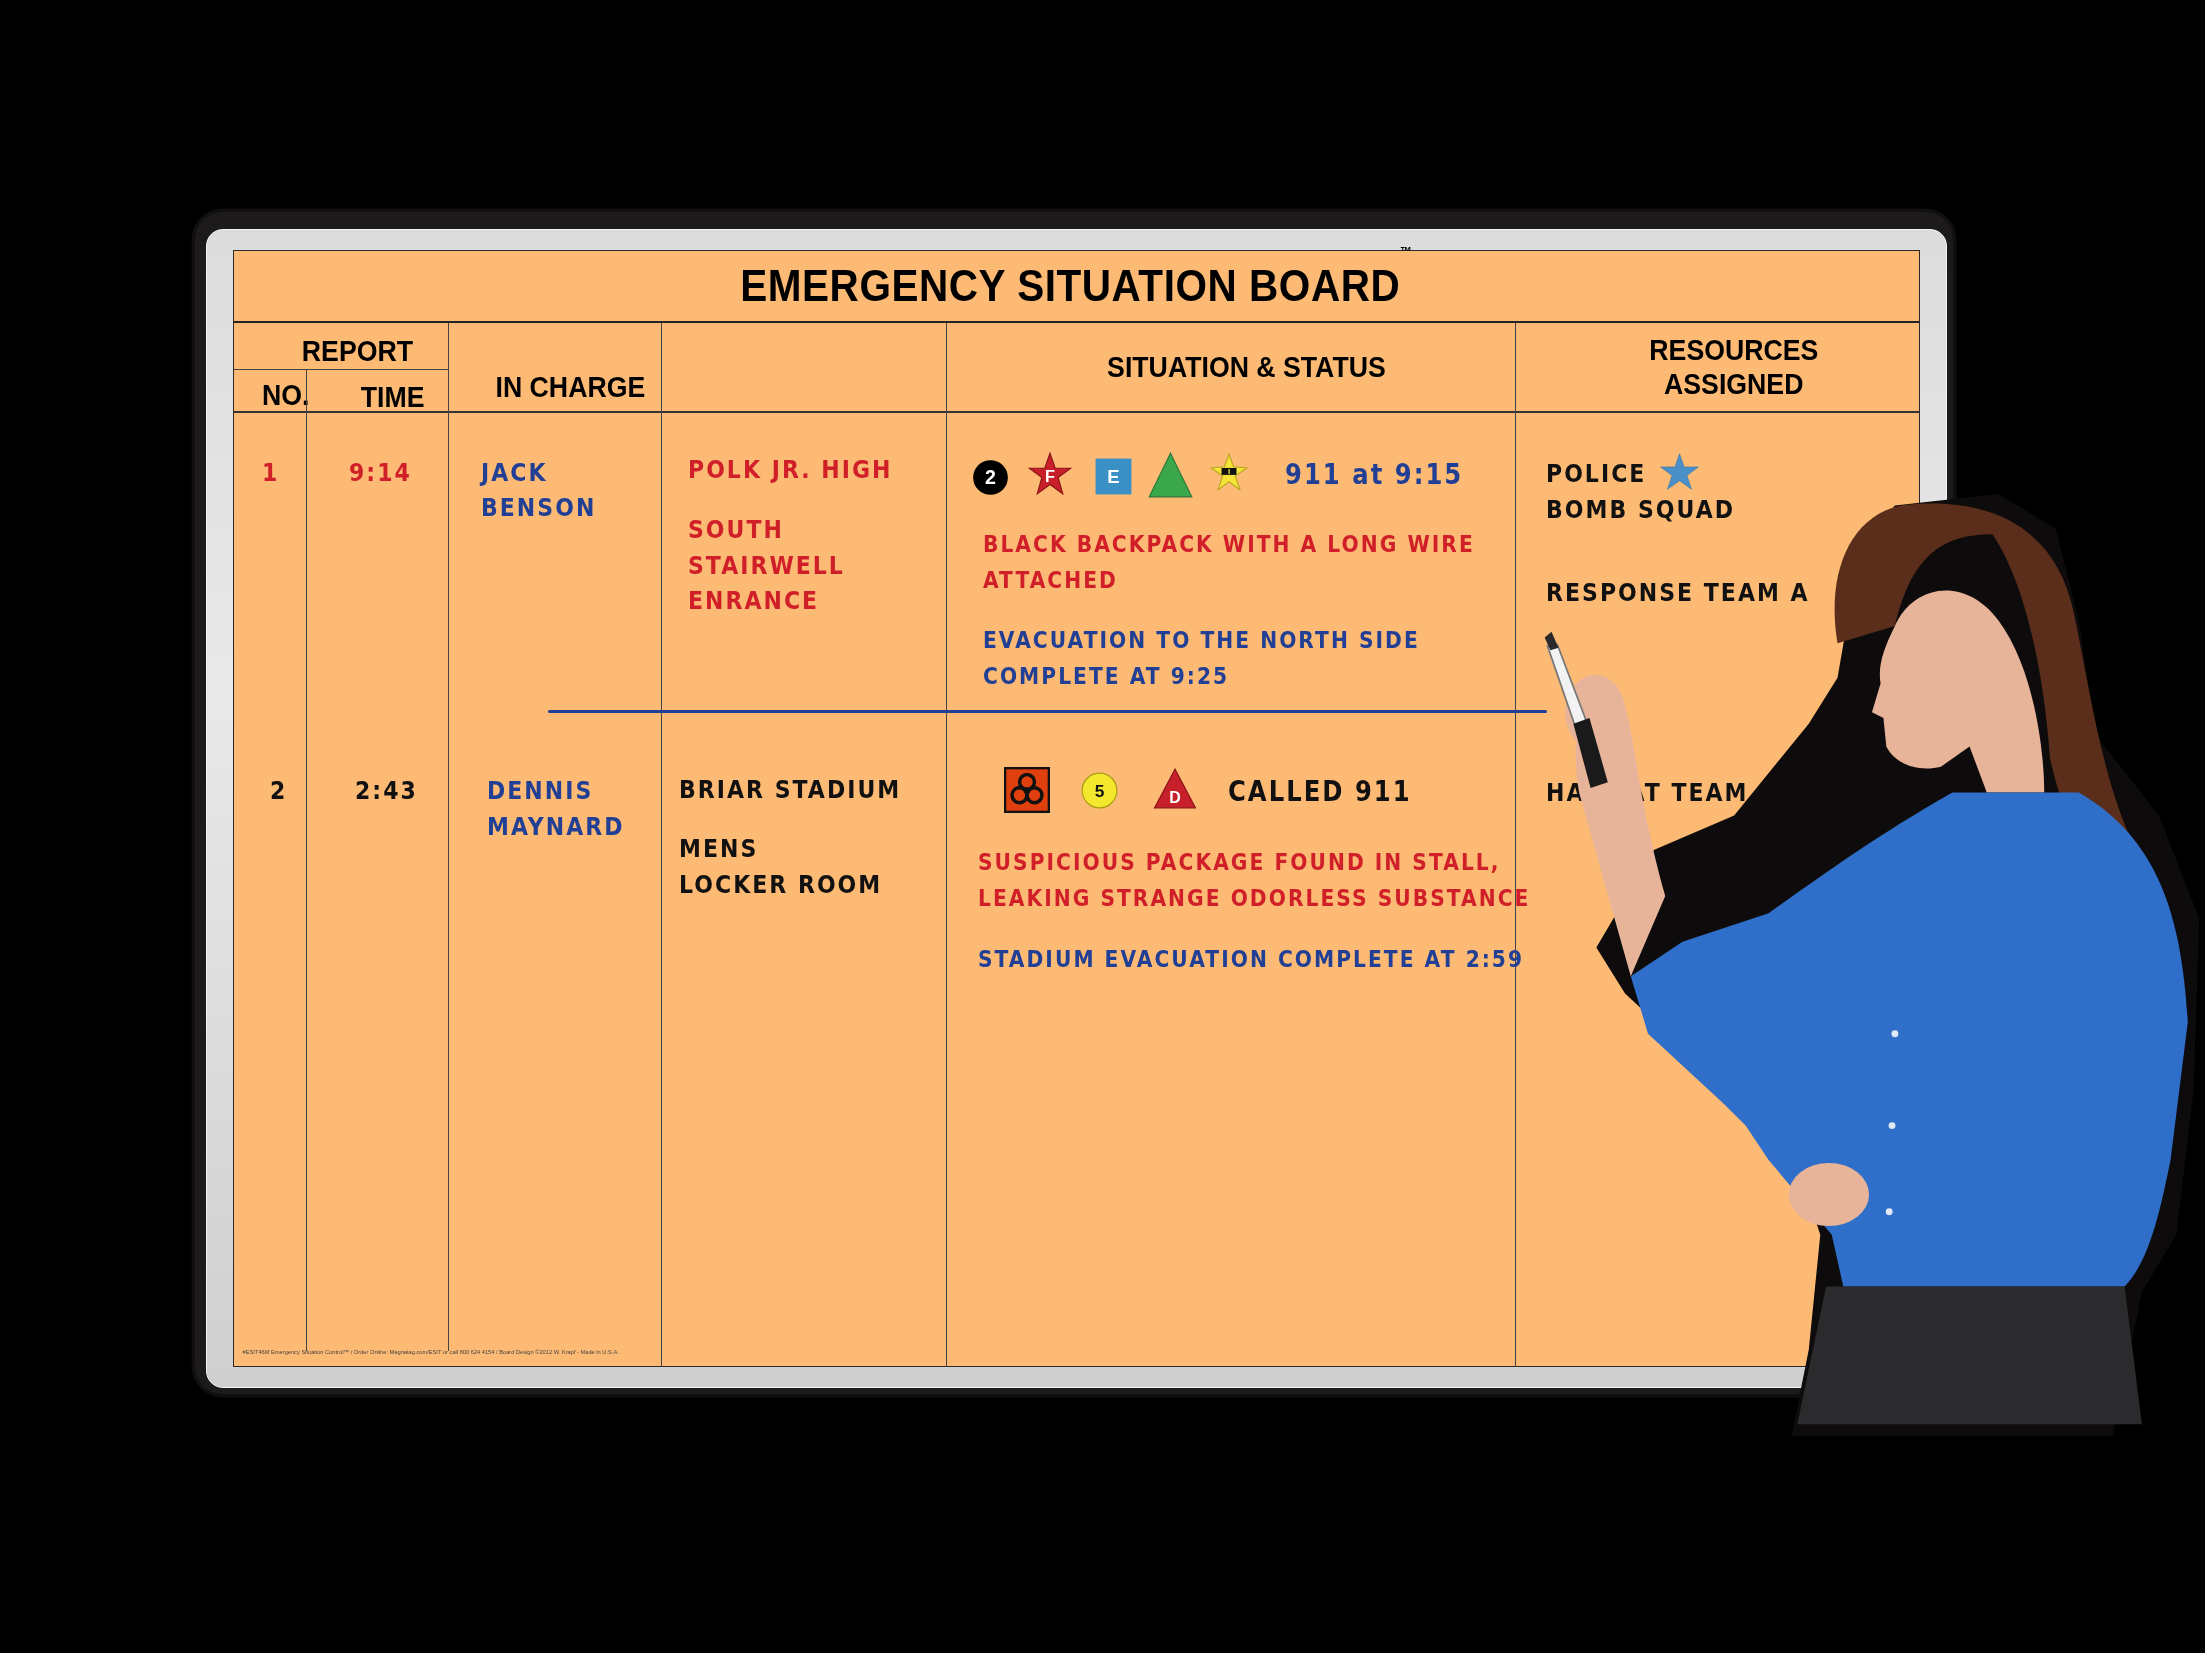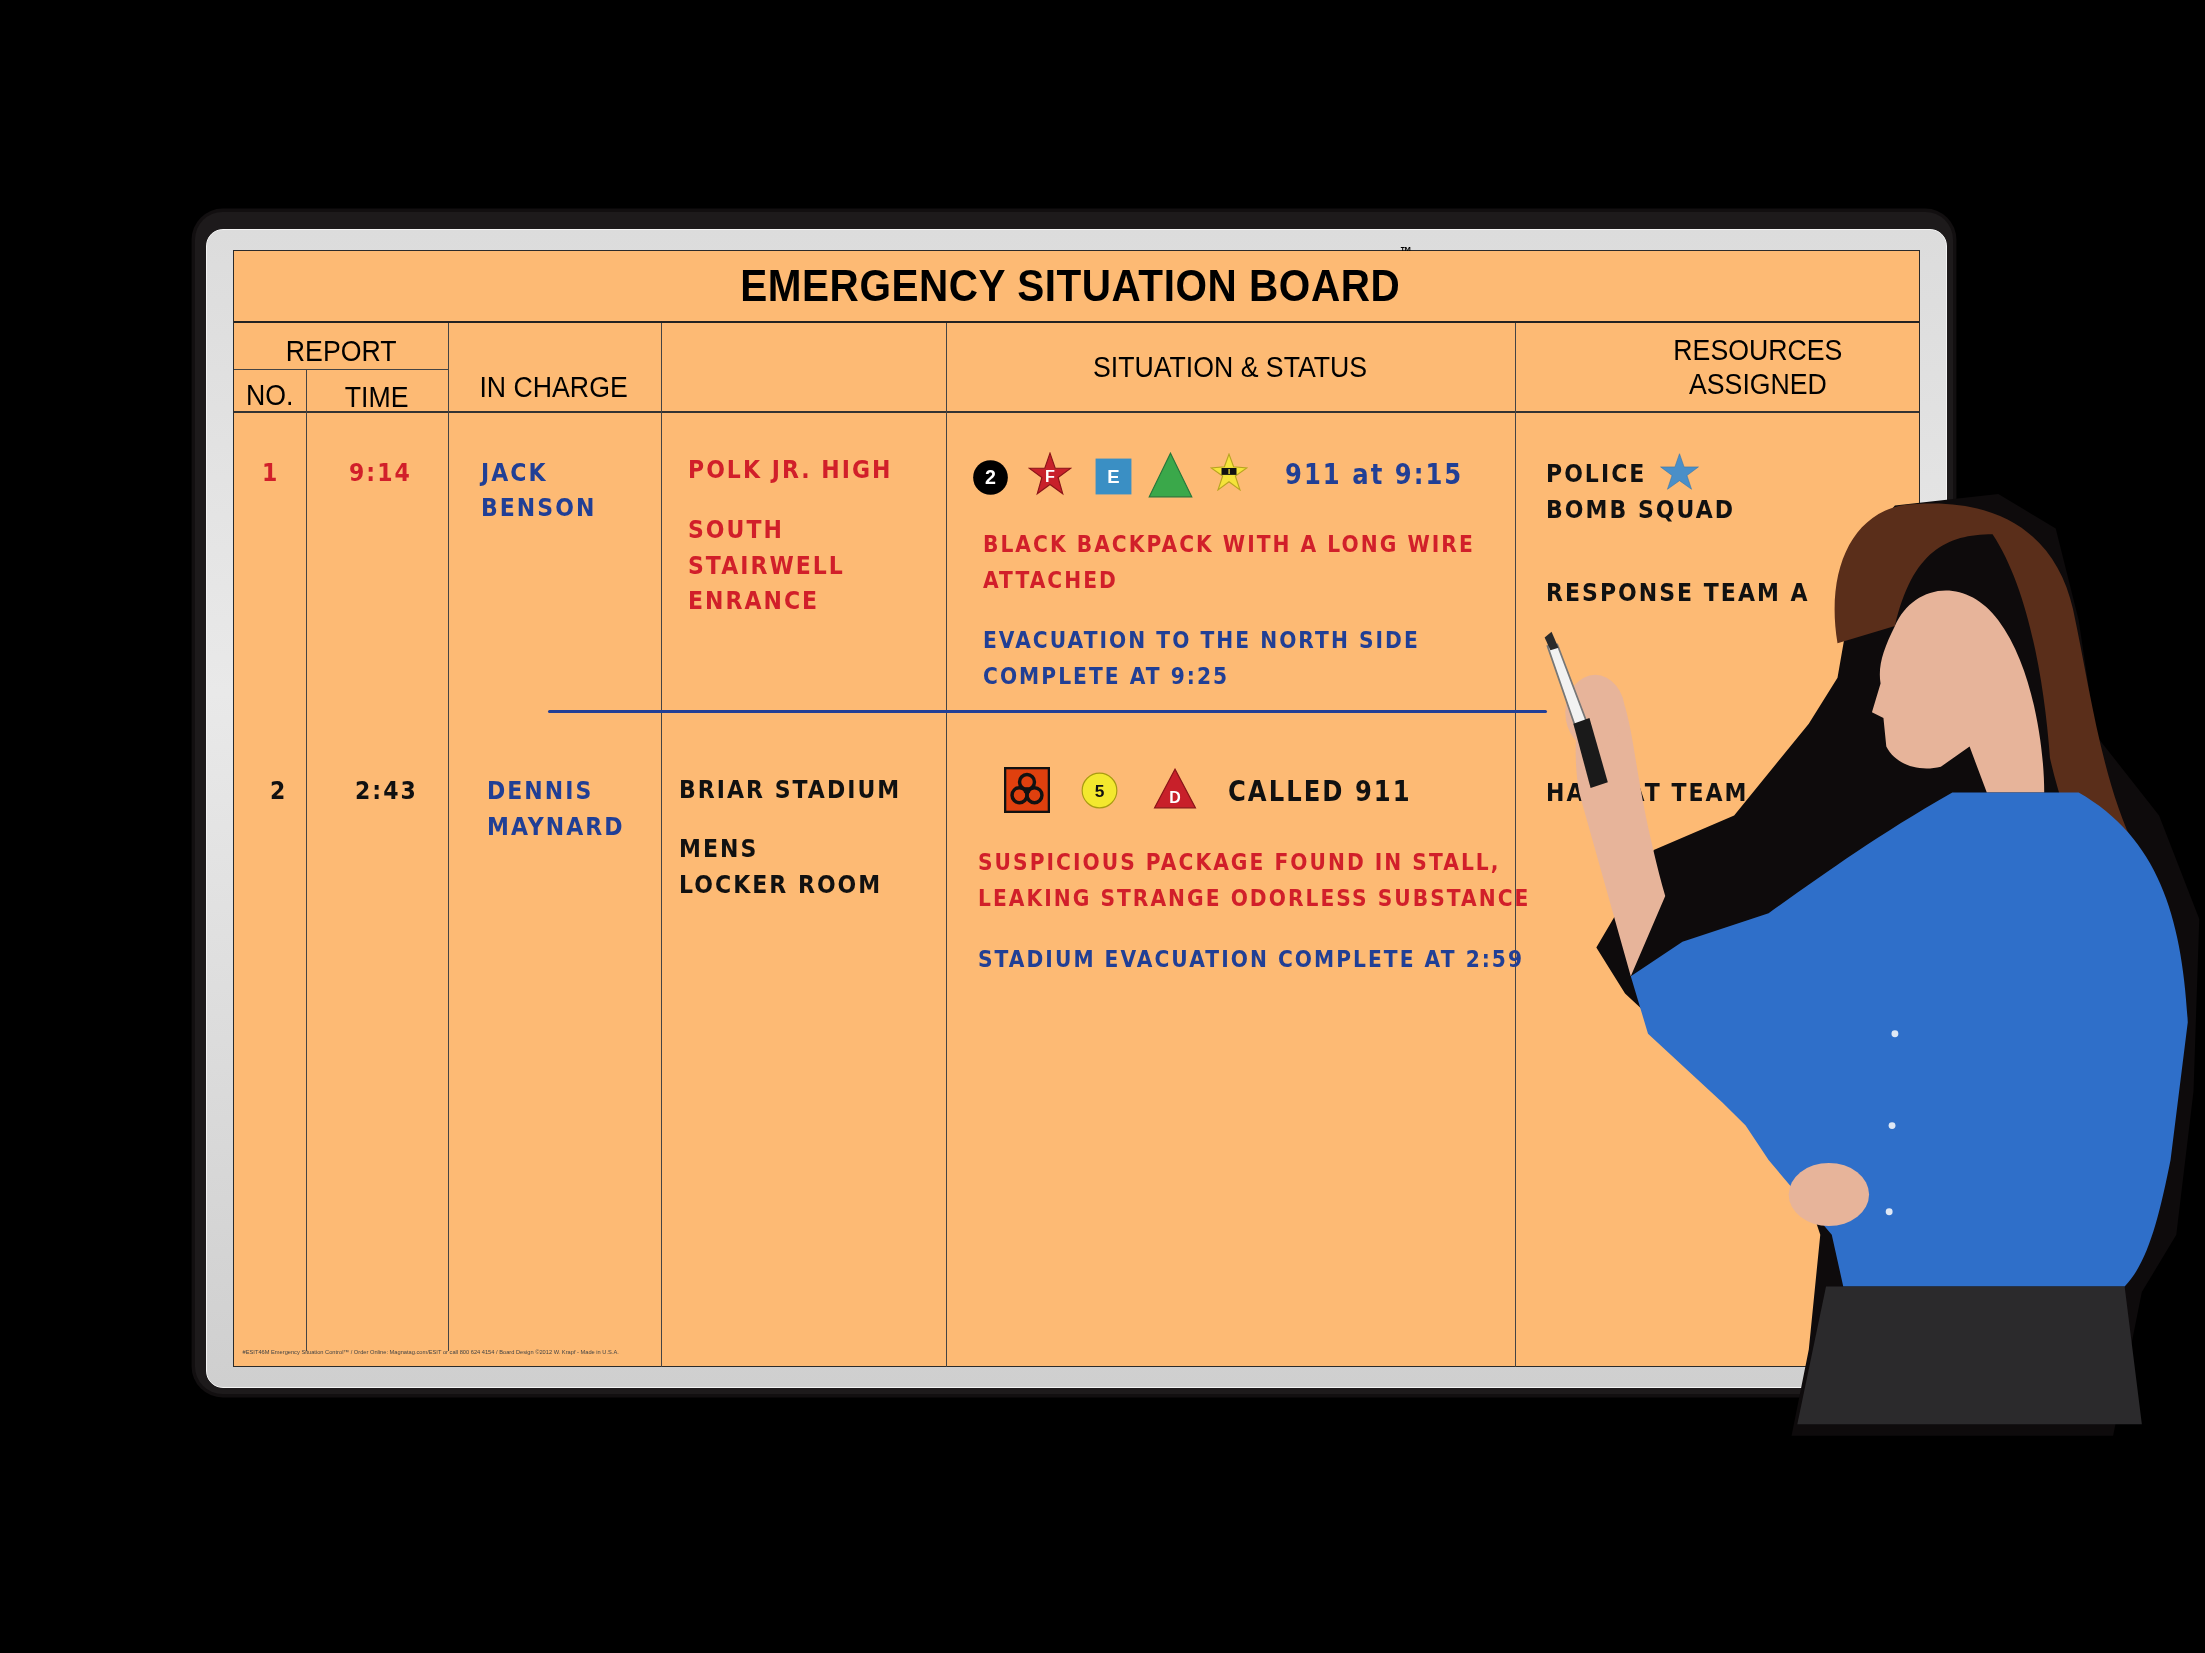--- a/index.html
+++ b/index.html
@@ -32,22 +32,22 @@
     font-family:"Liberation Sans", sans-serif; font-weight:bold;
     font-size:44px; letter-spacing:0.6px; color:#000; transform:scaleX(0.92);
   }
   .tm { font-size:12.6px; vertical-align:top; position:relative; top:-16px; }
   .header-row {
     position:absolute; left:0; top:72px; width:100%; height:90px;
     border-bottom:2.3px solid #333; box-sizing:border-box;
   }
   .hcell {
     position:absolute; top:0; height:100%; display:flex; align-items:center;
-    justify-content:center; text-align:center; font-weight:normal;
-    font-size:29px; line-height:34px; color:#000;
+    justify-content:center; text-align:center; font-weight:bold;
+    font-size:29px; line-height:34px; color:#000;padding-left:16px;
   }
   .vline { position:absolute; width:1.1px; background:#444; }
   .hline { position:absolute; height:1.1px; background:#444; }
   .hand {
     font-family:"DejaVu Sans", sans-serif; font-weight:bold;
     font-size:25px; letter-spacing:2.3px; position:absolute; white-space:nowrap;
     transform:scaleX(0.88); transform-origin:left center;
   }
   .red { color:#d11f2a; }
   .blue { color:#213f95; }
@@ -87,21 +87,21 @@
       </div>
     <div class="hcell" style="left:72px; top:46px; width:142px; height:56px;">
         <span style="transform:scaleX(0.92);display:inline-block;">TIME</span>
       </div>
     <div class="hcell" style="left:214px; width:212px;margin-top:20px;">
         <span style="transform:scaleX(0.92);display:inline-block;">IN CHARGE</span>
       </div>
     <div class="hcell" style="left:712px; width:569px;">
         <span style="transform:scaleX(0.92);display:inline-block;">SITUATION &amp; STATUS</span>
       </div>
-    <div class="hcell" style="left:1281px; width:405px; flex-direction:column;margin-left:40px;">
+    <div class="hcell" style="left:1281px; width:405px; flex-direction:column;">
       <span style="transform:scaleX(0.92);display:inline-block;">RESOURCES</span>
       <span style="transform:scaleX(0.92);display:inline-block;">ASSIGNED</span>
     </div>
   </div>
 
   <div class="vline" style="left:72px; top:118px; height:982px;"></div>
   <div class="vline" style="left:214px; top:72px; height:1028px;"></div>
   <div class="vline" style="left:427px; top:72px; height:1044px;"></div>
   <div class="vline" style="left:712px; top:72px; height:1044px;"></div>
   <div class="vline" style="left:1281px; top:72px; height:1044px;"></div>

